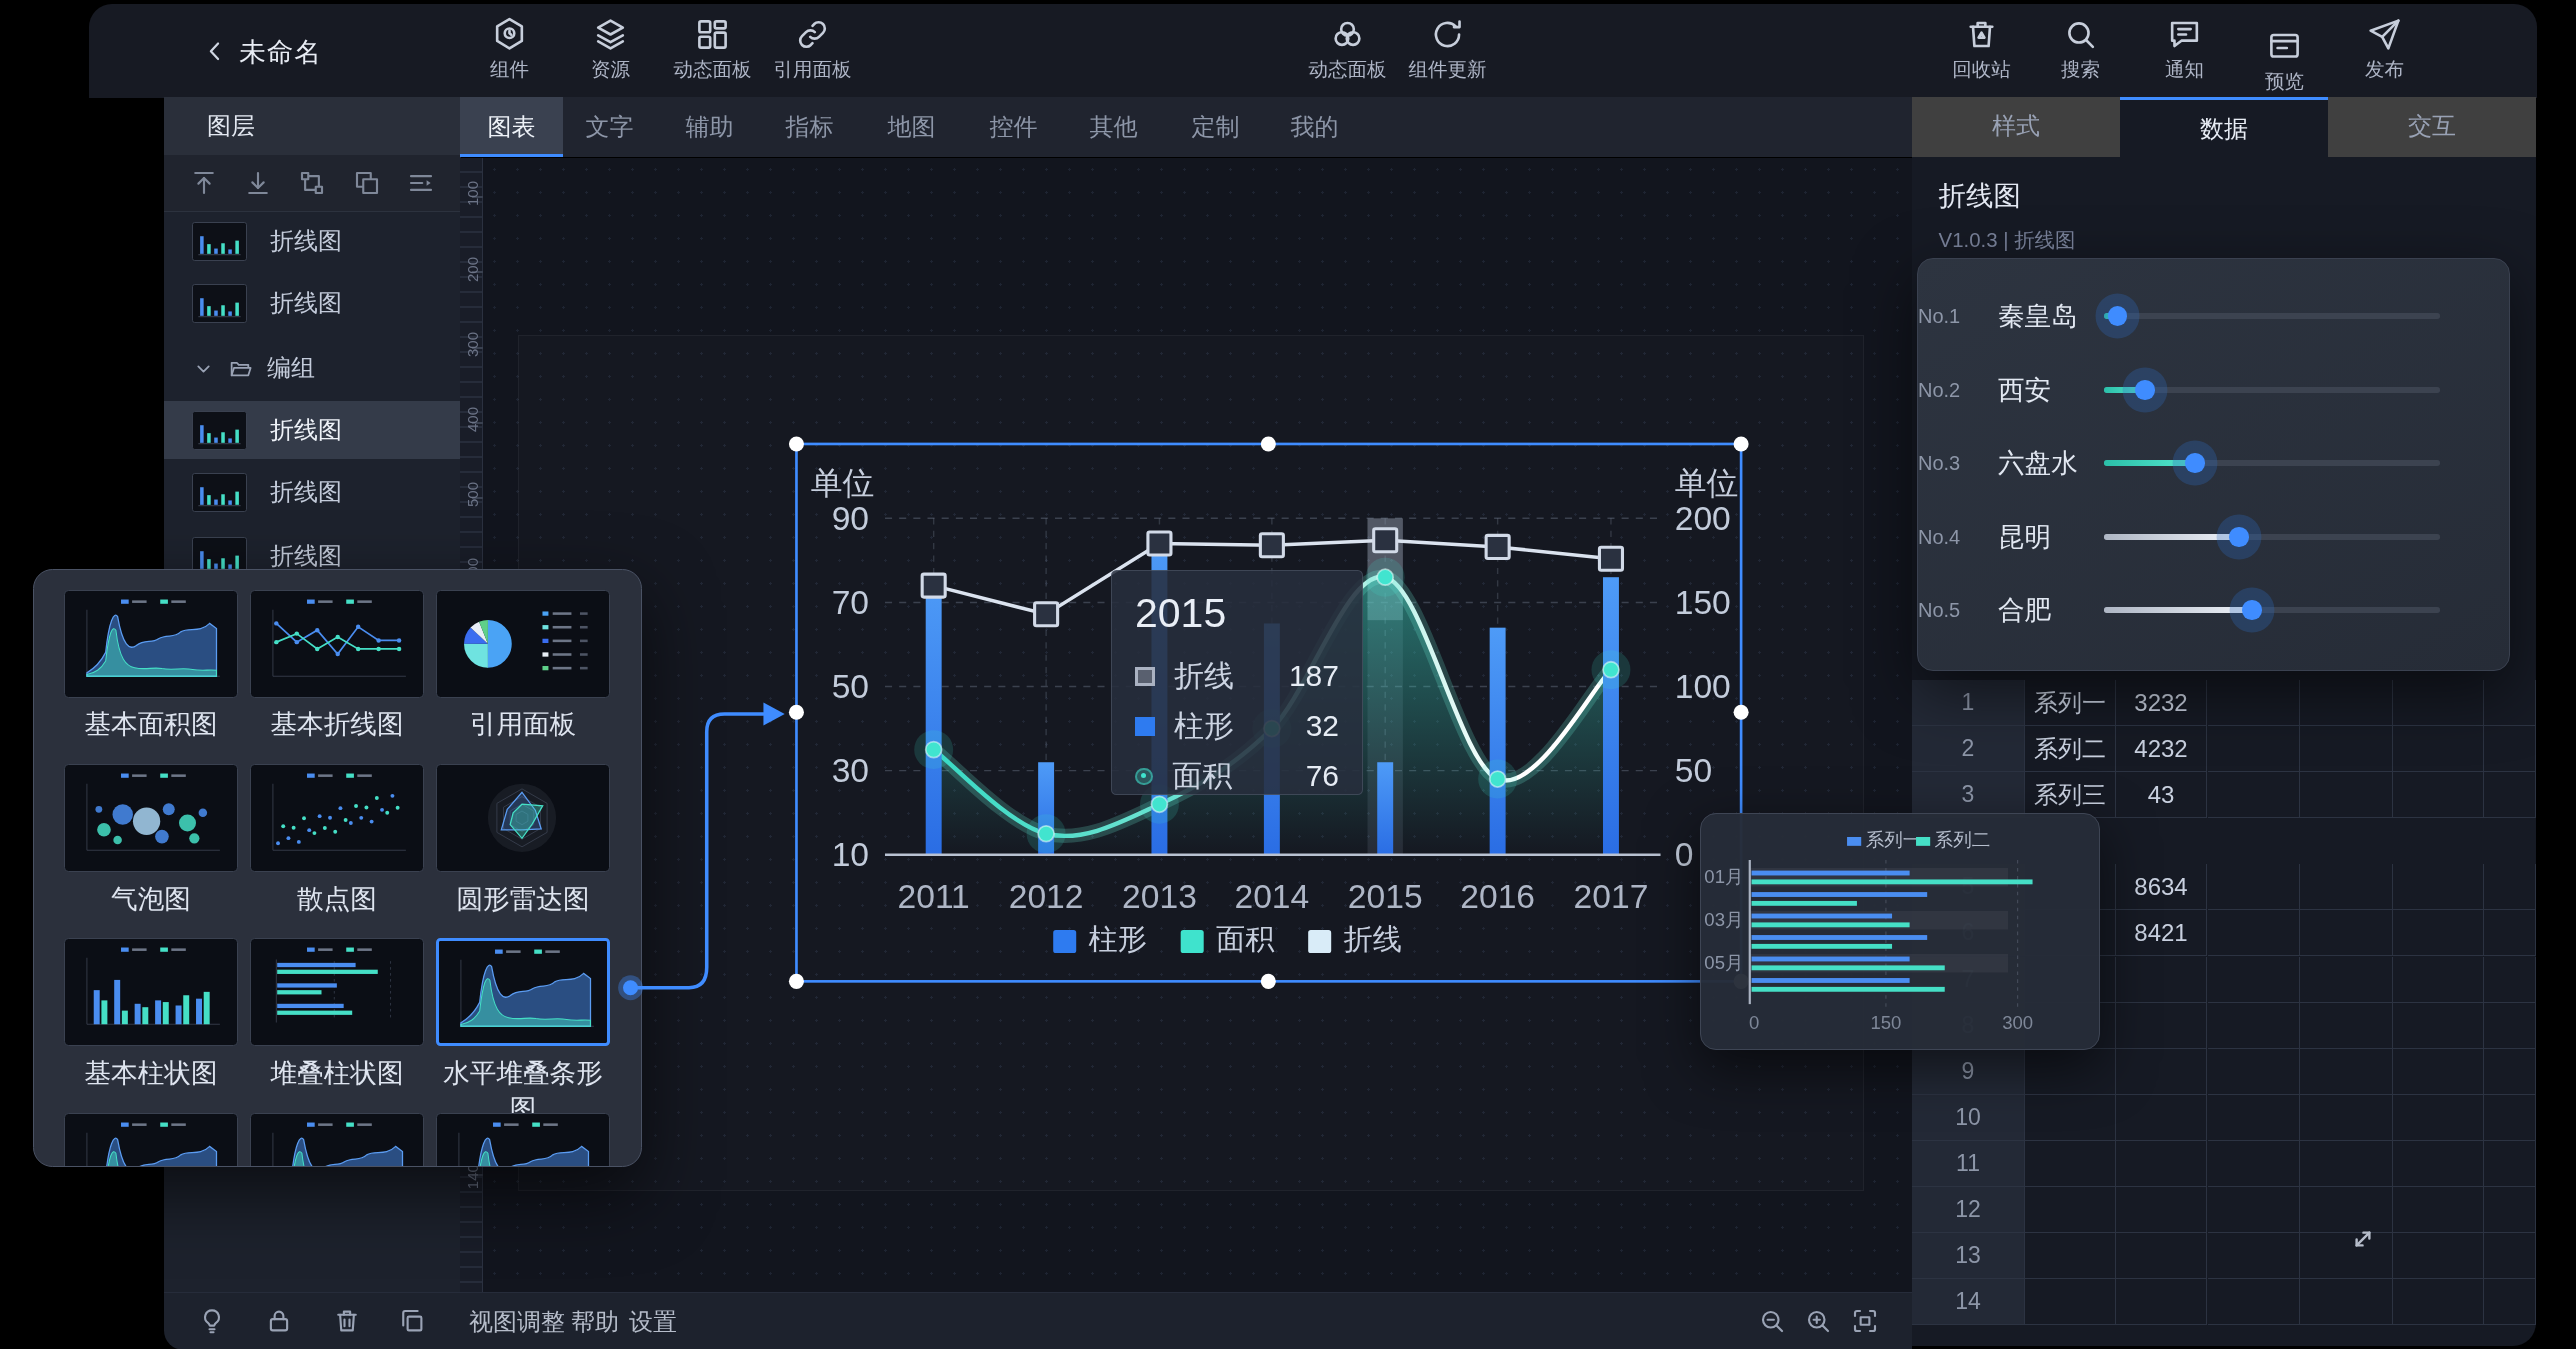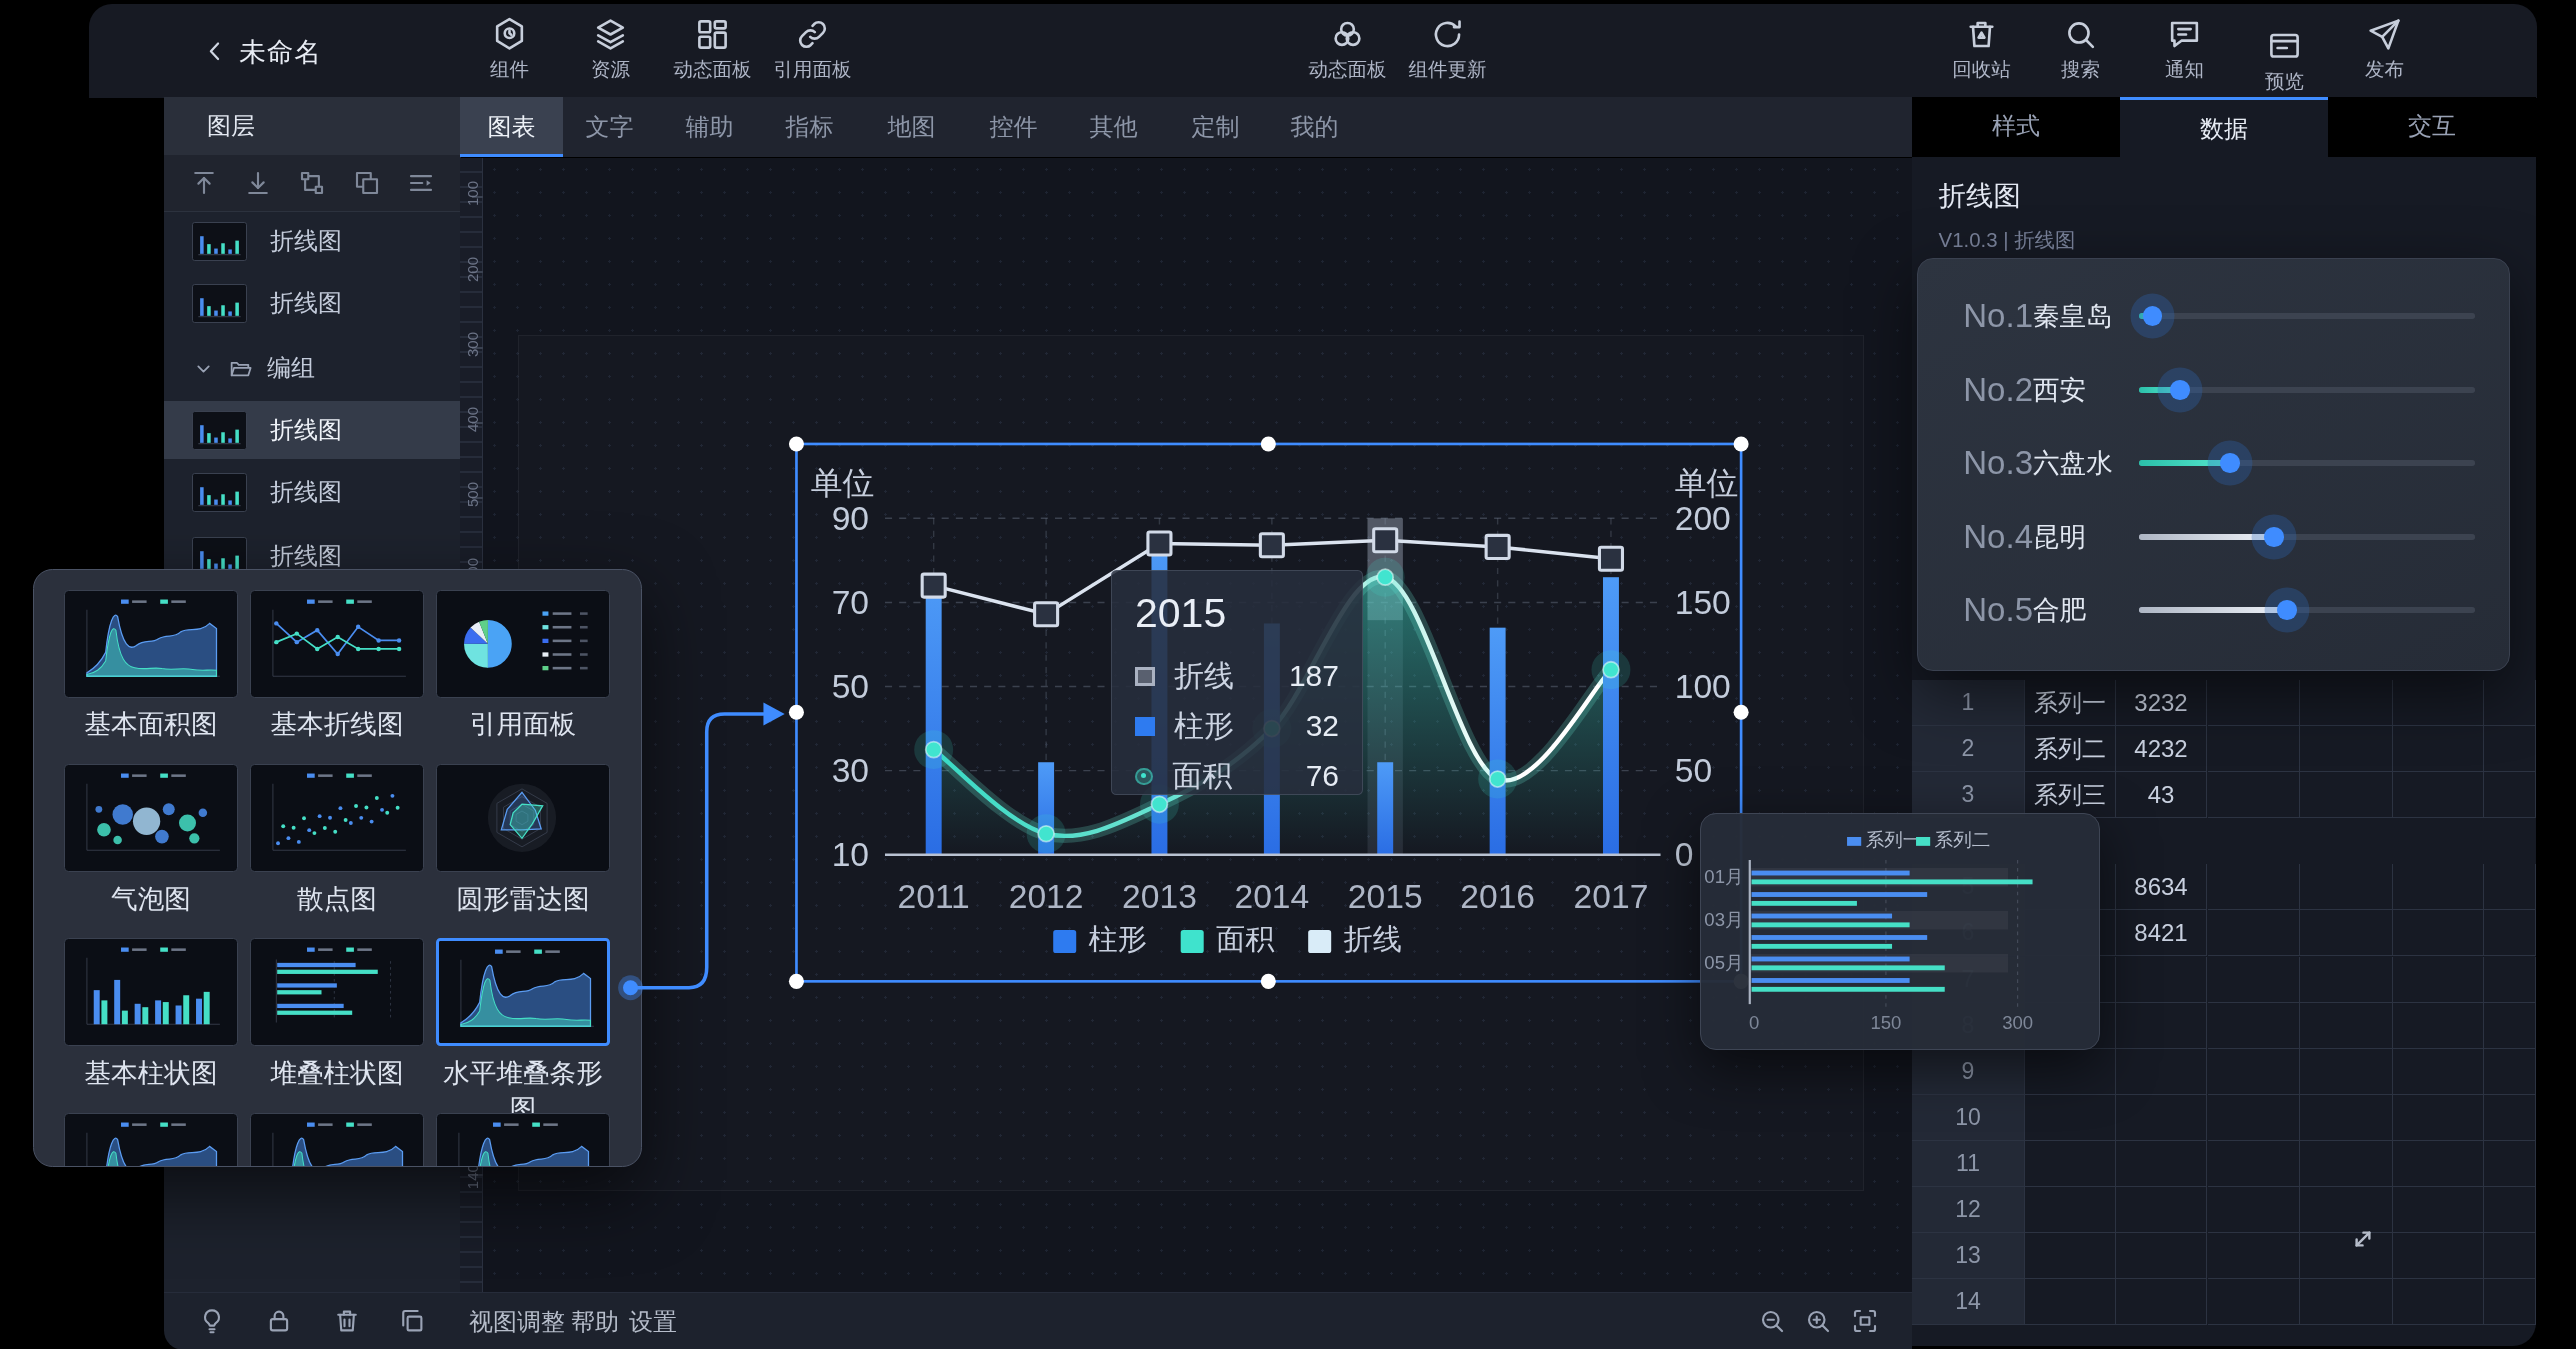--- a/index.html
+++ b/index.html
@@ -63,31 +63,31 @@
   .tt-marker.dot { width:17.7px; height:17.7px; border-radius:50%; background:rgba(63,224,205,0.25);
     border:2.7px solid rgba(63,224,205,0.5); position:relative; }
   .tt-marker.dot::after { content:""; position:absolute; left:3.5px; top:3.5px; width:5.3px; height:5.3px;
     border-radius:50%; background:#3fe3cd; }
   .tt-value { margin-left:auto; color:#e6ecf4; }
 
   
   #rightpanel { left:1912px; top:97px; width:624px; height:1249px; background:#161a24;
     border-radius:0 0 23px 0; }
   .rp-tab { top:0; height:60px; line-height:57px; text-align:center; font-size:24px;
-    color:#99a2b5; background:#000000; cursor:pointer; }
+    color:#99a2b5; background:#404040; cursor:pointer; }
   .rp-tab.active { background:#161a24; color:#e9eef6; border-top:3.5px solid #3f8cff; }
   #rp-title { left:26.6px; top:81px; font-size:27.4px; color:#e4e9f3; }
   #rp-version { left:26.6px; top:129px; font-size:20.4px; color:#79829a; }
 
   
   #slider-popup { left:1917px; top:258px; width:593px; height:413px; border-radius:16px;
     background:linear-gradient(150deg,#2d3440,#262c37); border:0.9px solid #3a4150;
     box-shadow:0 21px 62px rgba(0,0,0,0.55); z-index:40; }
   .slider-row { left:0; width:593px; height:58px; display:flex; align-items:center; }
-  .rank-label { width:80px; margin-left:35px; font-size:33px; color:#8d96a8; flex:none;text-align:right; }
+  .rank-label { width:80px; font-size:20px; color:#8d96a8; flex:none; }
   .city-label { width:106px; font-size:26.6px; color:#e2e8f2; flex:none;font-family:Liberation Serif, serif; }
   .slider-track { position:relative; width:336px; height:5.3px; border-radius:2.7px; background:#3c4350; cursor:pointer; }
   .slider-fill { position:absolute; left:0; top:0; height:5.3px; border-radius:2.7px; }
   .slider-fill.teal { background:linear-gradient(90deg,#2bbfa9,#55e6cd); }
   .slider-fill.light { background:linear-gradient(90deg,#aeb6c4,#eef2f8); }
   .slider-thumb { position:absolute; top:-7px; width:19.5px; height:19.5px; border-radius:50%;
     background:#3f8cff; box-shadow:0 0 0 12.4px rgba(47,105,190,0.30); cursor:grab; }
 
   
   #data-table { left:1912px; top:675px; width:624px; height:666px; overflow:hidden; }

